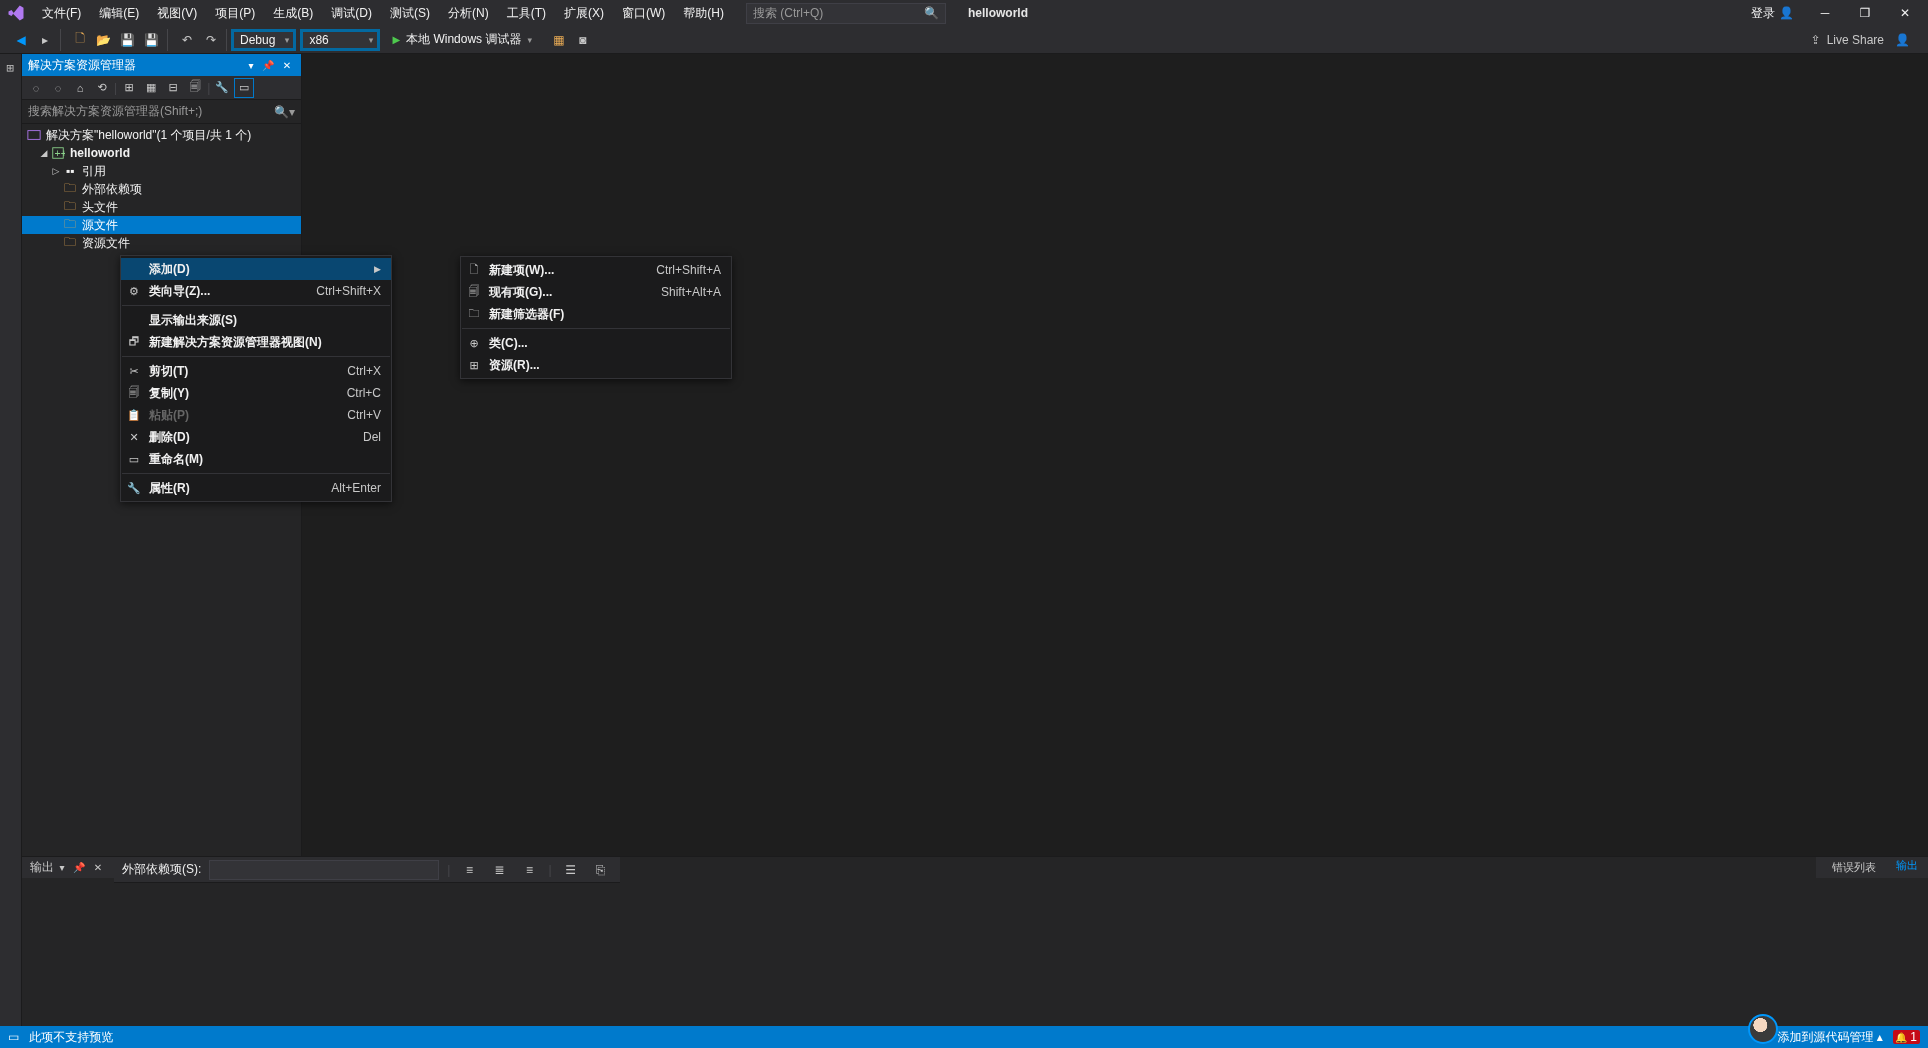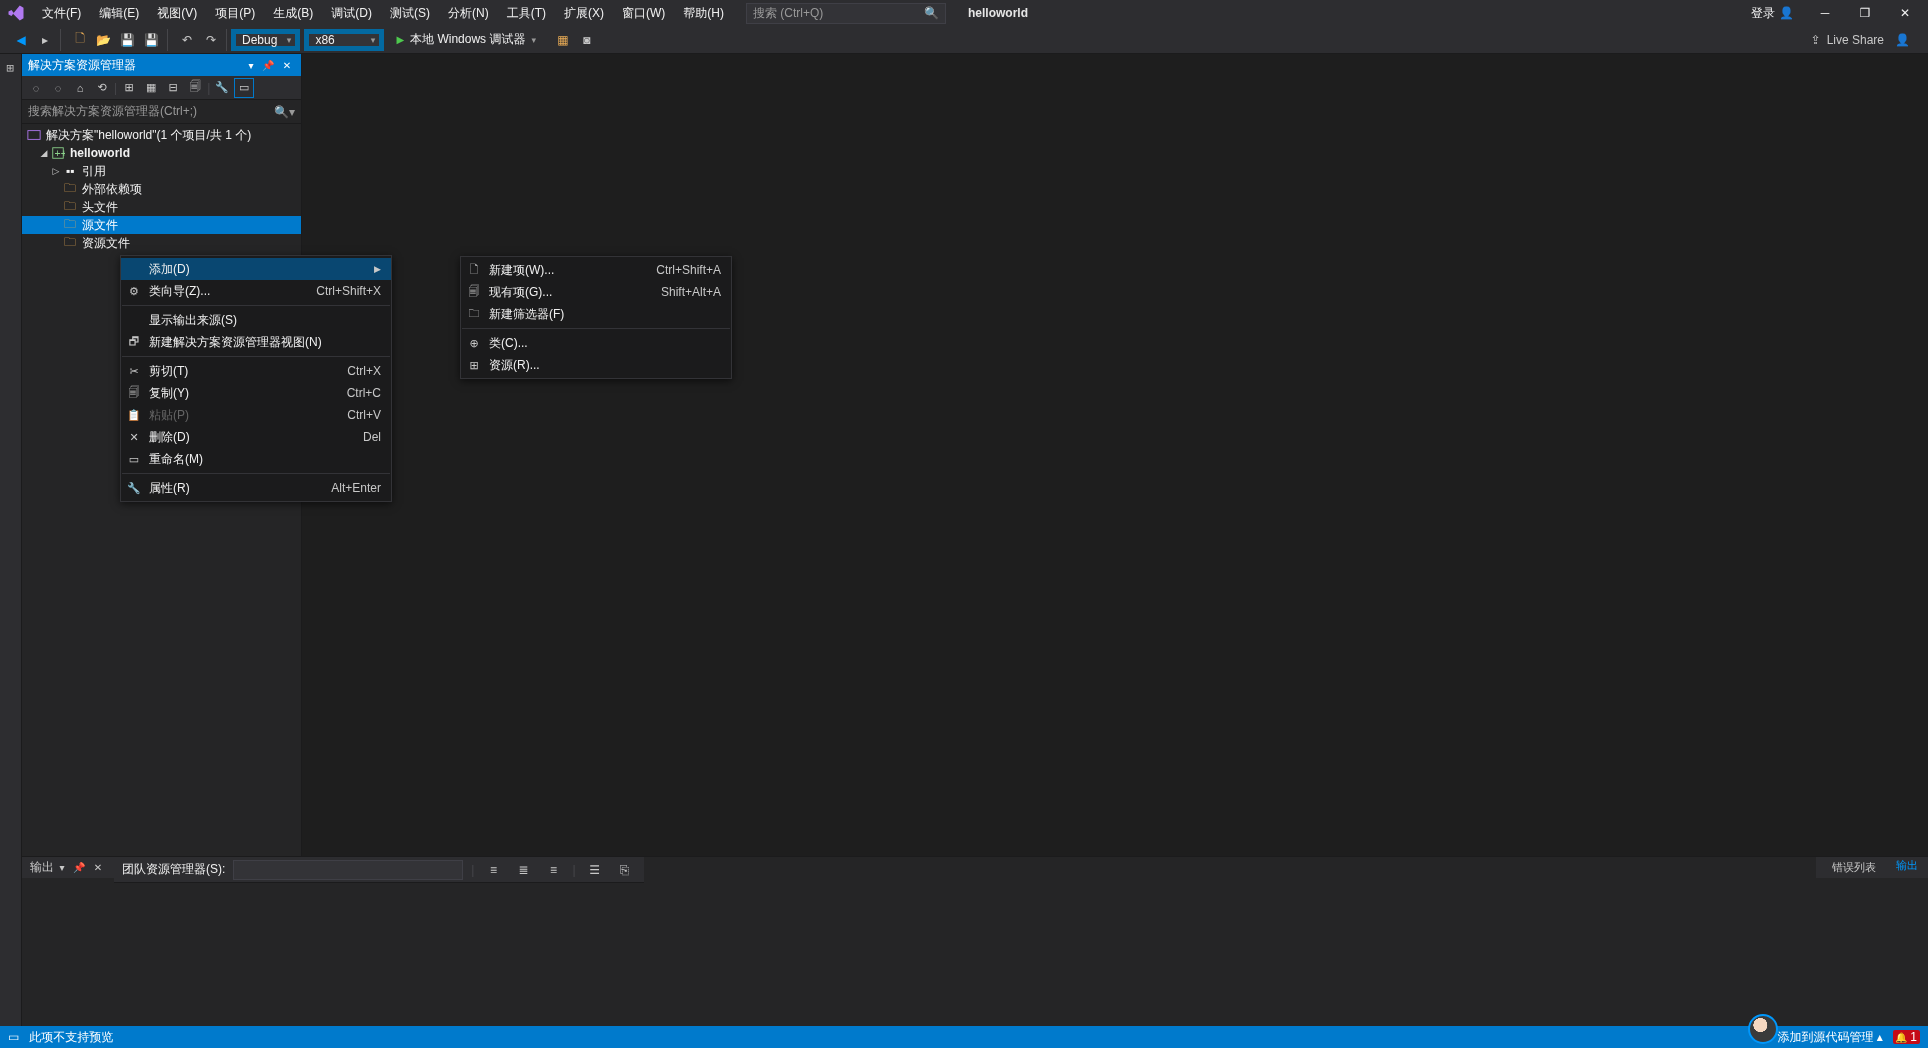--- a/index.html
+++ b/index.html
@@ -11,21 +11,21 @@
 .search-box { margin-left:12px; width:200px; height:21px; background:#333337; border:1px solid #3f3f46; display:flex; align-items:center; padding:0 6px; color:#999; }
 .search-box .mag { margin-left:auto; color:#999; }
 .title-text { margin-left:20px; color:#e6e6e6; font-weight:600; }
 .menubar-right { margin-left:auto; display:flex; align-items:center; gap:6px; }
 .win-btn { width:34px; height:26px; display:flex; align-items:center; justify-content:center; color:#f1f1f1; }
 .login { padding:0 8px; color:#f1f1f1; display:flex; align-items:center; gap:4px; }
 .toolbar { height:28px; background:#2d2d30; border-bottom:1px solid #1b1b1c; display:flex; align-items:center; padding:0 6px; gap:4px; }
 .tb-group { display:flex; align-items:center; gap:2px; padding:0 4px; border-right:1px solid #46464a; height:22px; }
 .tb-group:last-child { border-right:none; }
 .tb-btn { width:22px; height:22px; display:flex; align-items:center; justify-content:center; color:#c8c8c8; }
-.tb-combo { height:22px; background:#333337; border:5px solid #0369a1; color:#f1f1f1; padding:0 18px 0 6px; display:flex; align-items:center; position:relative; min-width:50px; }
+.tb-combo { height:22px; background:#333337; border:3px solid #0369a1; color:#f1f1f1; padding:0 18px 0 6px; display:flex; align-items:center; position:relative; min-width:50px; }
 .tb-combo::after { content:"▾"; position:absolute; right:4px; font-size:9px; color:#999; }
 .play-btn { display:flex; align-items:center; gap:6px; padding:0 8px; height:22px; color:#f1f1f1; }
 .play-btn .tri { color:#4ec94e; font-size:10px; }
 .toolbar-right { margin-left:auto; display:flex; align-items:center; gap:8px; padding-right:8px; }
 .live-share { display:flex; align-items:center; gap:6px; color:#c8c8c8; }
 .main-area { display:flex; height:calc(100% - 26px - 28px - 22px); }
 .side-tabs { width:22px; background:#2d2d30; border-right:1px solid #1b1b1c; display:flex; flex-direction:column; align-items:center; padding-top:4px; gap:2px; }
 .panel { width:280px; background:#252526; display:flex; flex-direction:column; border-right:1px solid #1b1b1c; }
 .panel-title { height:22px; background:#007acc; color:#fff; display:flex; align-items:center; padding:0 6px; font-size:11px; }
 .panel-title .pt-right { margin-left:auto; display:flex; gap:2px; }
@@ -56,21 +56,21 @@
 .out-tabs { height:21px; background:#2d2d30; display:flex; align-items:flex-end; padding-left:6px; }
 .statusbar { position:absolute; bottom:0; left:0; right:0; height:22px; background:#007acc; color:#fff; display:flex; align-items:center; padding:0 8px; gap:10px; }
 .statusbar .sb-right { margin-left:auto; display:flex; align-items:center; gap:10px; }
 .avatar { width:30px; height:30px; border-radius:50%; background:radial-gradient(circle at 40% 35%, #f5d7c0 30%, #3a3a3a 31%); border:2px solid #0097fb; position:absolute; right:150px; bottom:4px; }
 .badge-red { background:#c50b17; color:#fff; font-size:10px; padding:0 3px; border-radius:2px; display:inline-flex; align-items:center; gap:2px; }
 .ctx-menu { position:absolute; background:#1b1b1c; border:1px solid #333337; box-shadow:0 2px 8px rgba(0,0,0,0.6); padding:2px 0; z-index:100; }
 .ctx-row { display:flex; align-items:center; height:22px; padding:0 10px 0 4px; color:#f1f1f1; min-width:270px; gap:6px; }
 .ctx-row.hover { background:#094771; }
 .ctx-row.disabled { color:#656565; }
 .ctx-ic { width:18px; display:flex; justify-content:center; color:#c8c8c8; font-size:11px; }
-.ctx-label { flex:1; }
+.ctx-label { flex:1;font-weight:bold; }
 .ctx-arrow { font-size:9px; color:#c8c8c8; }
 .ctx-short { color:#c8c8c8; font-size:12px; }
 .ctx-sep { height:1px; background:#333337; margin:3px 1px; }
 .submenu { min-width:200px; }
 </style>
 </head>
 <body>
 
 <div class="menubar">
   <span class="vs-logo">
@@ -164,21 +164,21 @@
       <span style="color:#46464a">|</span>
       <span class="ptb-btn">⊞</span>
       <span class="ptb-btn">▦</span>
       <span class="ptb-btn">⊟</span>
       <span class="ptb-btn">🗐</span>
       <span style="color:#46464a">|</span>
       <span class="ptb-btn">🔧</span>
       <span class="ptb-btn ptb-sel">▭</span>
     </div>
     <div class="panel-search">
-      <span>搜索解决方案资源管理器(Ctrl+;)</span>
+      <span>搜索解决方案资源管理器(Shift+;)</span>
       <span class="mag2">🔍▾</span>
     </div>
     <div class="tree">
       <div class="tree-row">
         <span class="ic">
             <svg viewBox="0 0 16 16">
               <rect x="1" y="3" width="14" height="10" fill="none" stroke="#b179f1"></rect>
             </svg>
           </span>
         <span>解决方案"helloworld"(1 个项目/共 1 个)</span>
@@ -317,21 +317,21 @@
 <div class="output-panel">
   <div class="out-title">
     <span>输出</span>
     <span class="pt-right2">
       <span class="pt-btn" style="color:#c8c8c8">▾</span>
       <span class="pt-btn" style="color:#c8c8c8">📌</span>
       <span class="pt-btn" style="color:#c8c8c8">✕</span>
     </span>
   </div>
   <div class="out-toolbar">
-    <span>团队资源管理器(S):</span>
+    <span>外部依赖项(S):</span>
     <div class="out-combo"></div>
     <span style="color:#46464a">|</span>
     <span class="tb-btn">≡</span>
     <span class="tb-btn">≣</span>
     <span class="tb-btn">≡</span>
     <span style="color:#46464a">|</span>
     <span class="tb-btn">☰</span>
     <span class="tb-btn">⎘</span>
   </div>
   <div class="out-body"></div>

